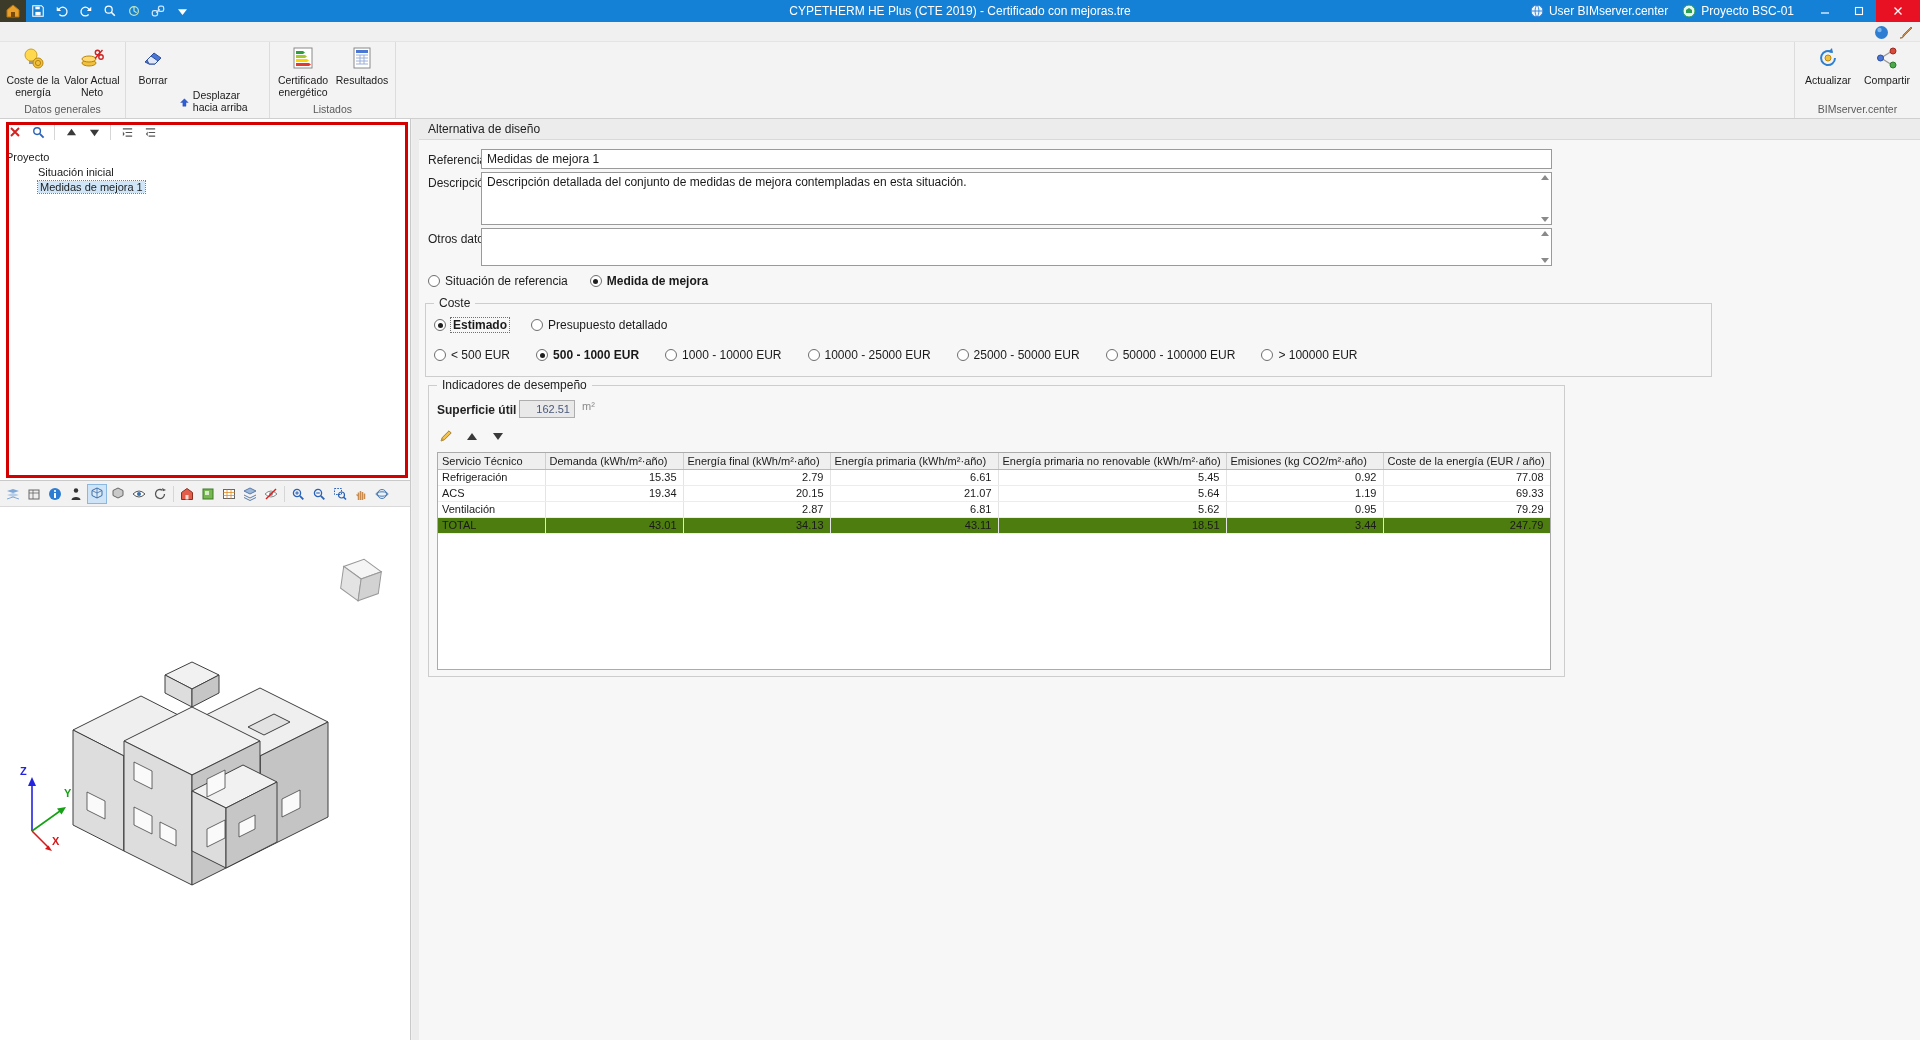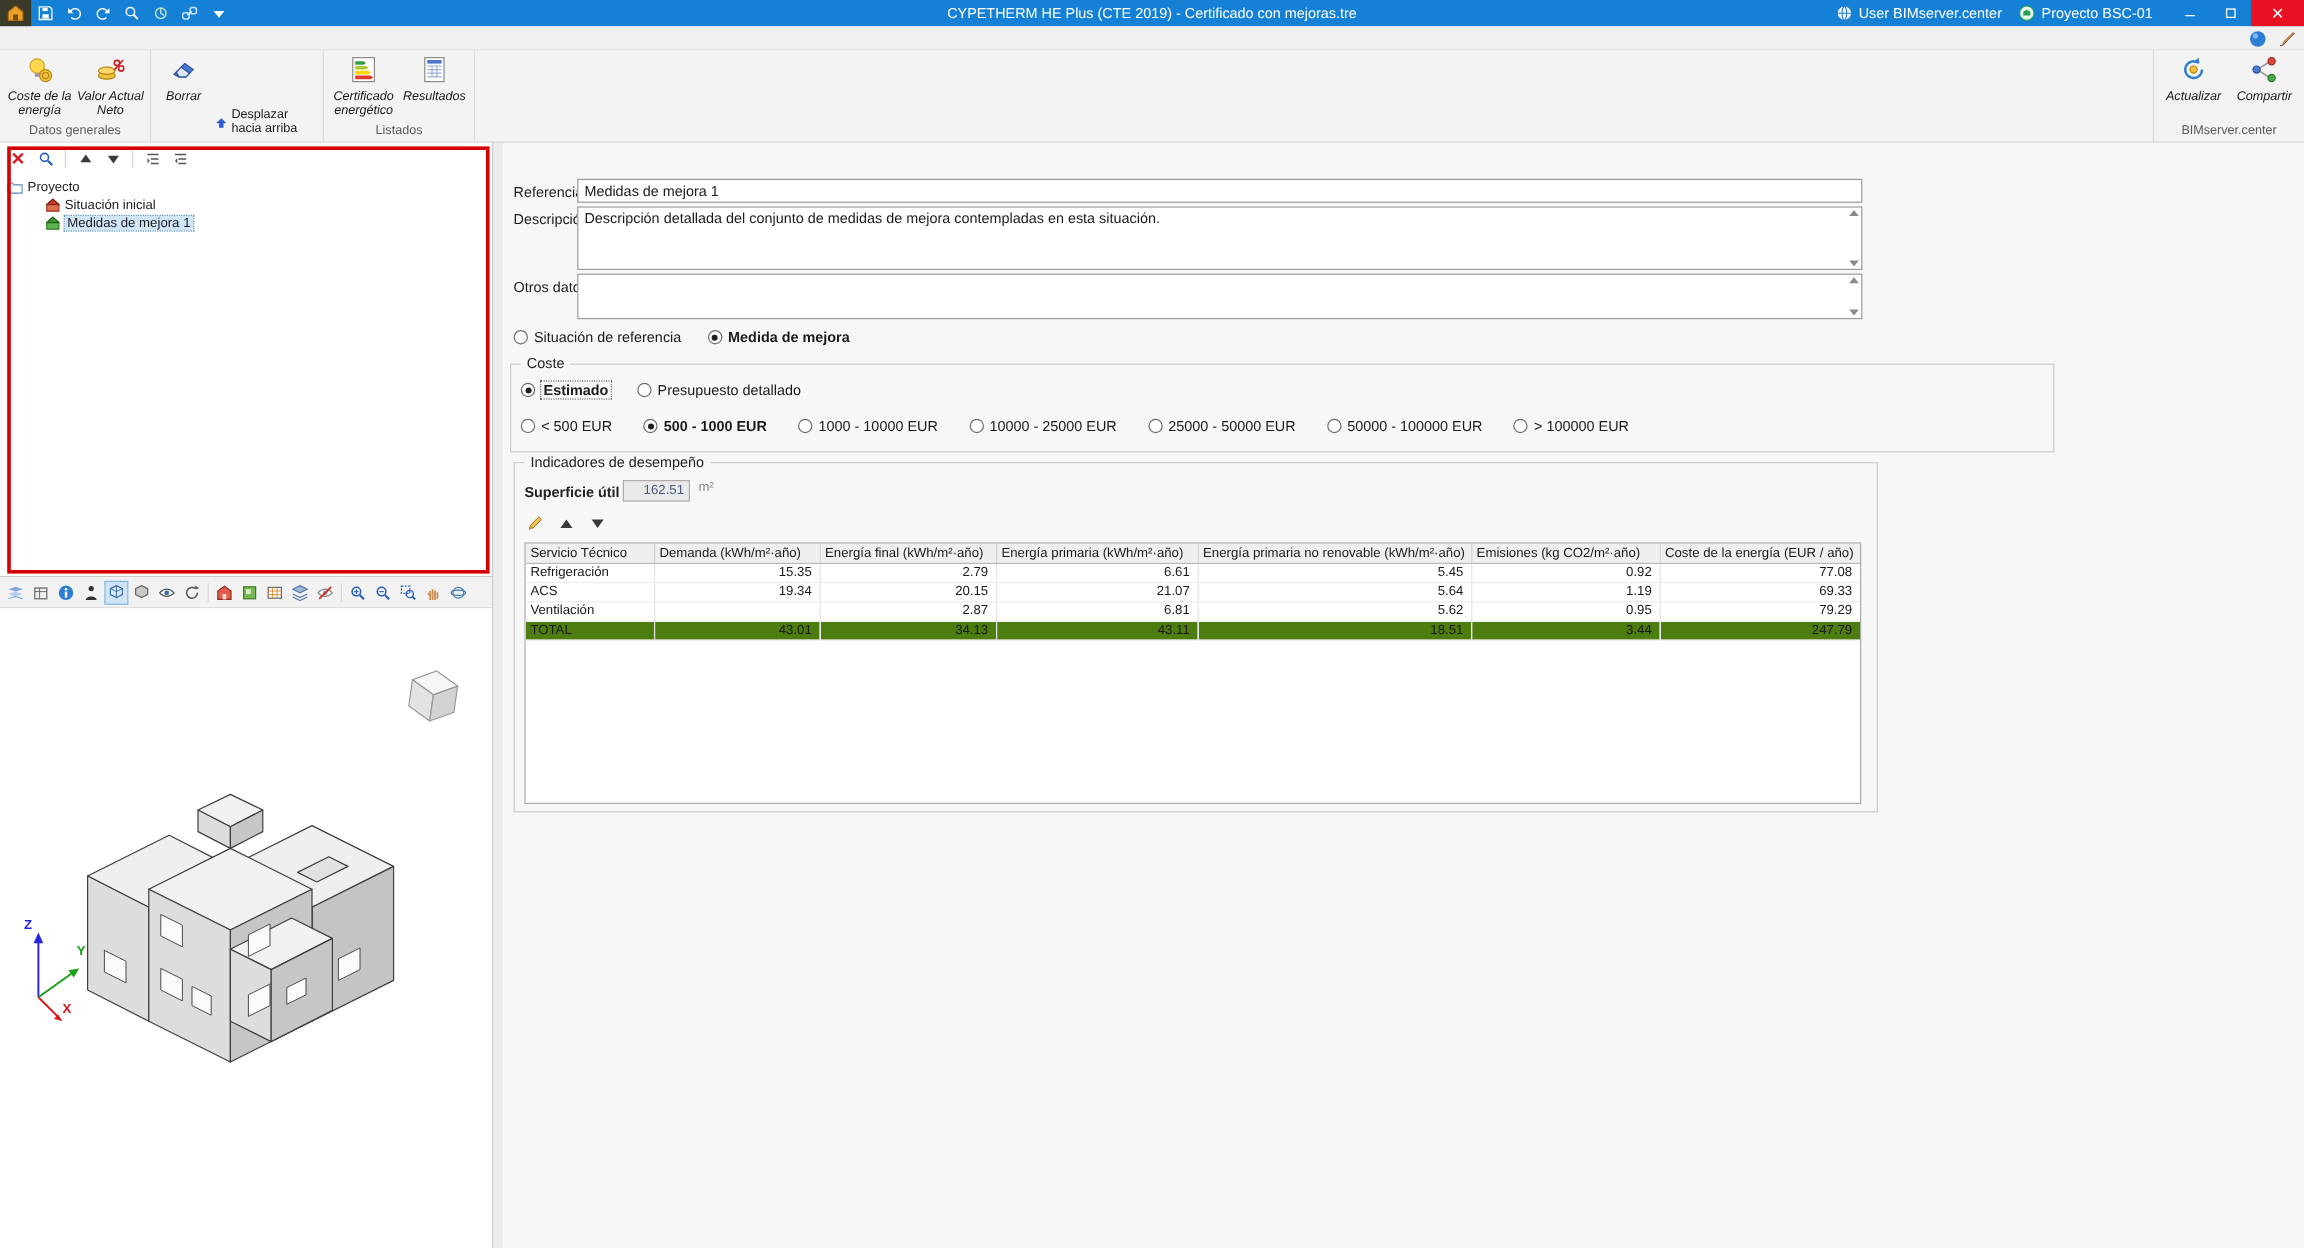--- a/index.html
+++ b/index.html
@@ -22,33 +22,33 @@
   .tabrow-icons { position:absolute; right:6px; top:1px; display:flex; gap:6px; }
   .mini-ic { width:18px; height:18px; display:flex; align-items:center; justify-content:center; }
 
   
   .ribbon { position:absolute; top:42px; left:0; right:0; height:77px; background:#f3f3f3; border-bottom:1px solid #cfcfcf; display:flex; }
   .grp { display:flex; flex-direction:column; border-right:1px solid #dcdcdc; }
   .grp-buttons { flex:1; display:flex; align-items:flex-start; padding:2px 5px 0; gap:3px; }
   .grp-label { text-align:center; font-size:10.5px; color:#5a5a5a; padding:1px 8px 3px; white-space:nowrap; }
   .big-btn { width:56px; display:flex; flex-direction:column; align-items:center; cursor:default; }
   .big-btn .bicon { height:28px; display:flex; align-items:center; justify-content:center; }
-  .big-btn .blabel { font-size:10.5px; line-height:1.15; text-align:center; margin-top:2px;font-style:italic; }
+  .big-btn .blabel { font-size:10.5px; line-height:1.15; text-align:center; margin-top:2px; }
   .vstack { display:flex; flex-direction:column; gap:2px;margin-top:44px; }
   .small-btn { width:86px; height:28px; display:flex; align-items:center; gap:4px; padding-left:2px; cursor:default; }
   .small-btn .slabel { font-size:10.5px; line-height:1.1; }
   .grp.bim { margin-left:auto; border-right:none; border-left:1px solid #dcdcdc; }
 
   
   .tree-panel { position:absolute; top:119px; left:0; width:411px; height:362px; background:#fff; border-right:1px solid #c9c9c9; border-bottom:1px solid #c9c9c9; }
   .tree-toolbar { height:26px; display:flex; align-items:center; gap:3px; padding:0 5px; background:#fff; }
   .ttb-btn { width:20px; height:20px; display:flex; align-items:center; justify-content:center; cursor:default; }
   .ttb-sep { width:1px; height:16px; background:#d6d6d6; margin:0 3px; }
   .tree-body { padding:2px 0 0 6px; font-size:11px; }
-  .tree-row { display:flex; align-items:flex-end; gap:4px; height:15px; white-space:nowrap; cursor:default; }
+  .tree-row { display:flex; align-items:flex-start; gap:4px; height:15px; white-space:nowrap; cursor:default;flex-direction:column; }
   .tree-row.child { padding-left:32px; }
   .tree-sel { background:#d0e6f8; outline:1px dotted #4a88c0; padding:0 2px; }
   .annot-box { position:absolute; left:6px; top:122px; width:402px; height:356px; border:3px solid #d40000; z-index:50; pointer-events:none; }
 
   
   .view-panel { position:absolute; top:481px; left:0; width:411px; height:559px; background:#fff; border-right:1px solid #c9c9c9; }
   .view-toolbar { height:26px; background:#f2f2f2; border-bottom:1px solid #d9d9d9; display:flex; align-items:center; gap:1px; padding:0 3px; }
   .vtb-btn { width:20px; height:20px; display:flex; align-items:center; justify-content:center; border:1px solid transparent; }
   .vtb-btn.selected { background:#cfe4f7; border:1px solid #8ab8e0; }
   .vtb-sep { width:1px; height:16px; background:#d6d6d6; margin:0 2px; }
@@ -569,20 +569,21 @@
         <span class="axis-lbl axis-z">Z</span>
         <span class="axis-lbl axis-y">Y</span>
         <span class="axis-lbl axis-x">X</span>
       </div>
     </div>
   </div>
 
   <div class="splitter"></div>
 
   <div class="main-panel">
+    <div class="mp-header">Alternativa de diseño</div>
 
     <span class="fld-label" style="left:9px; top:34px">Referencia</span>
     <input class="txt" style="left: 62px; top: 30px; width: 1071px; height: 20px;" value="Medidas de mejora 1">
 
     <span class="fld-label" style="left:9px; top:57px">Descripción</span>
     <div class="ta-wrap" style="left:62px; top:53px; width:1071px; height:53px">
       <textarea style="">Descripción detallada del conjunto de medidas de mejora contempladas en esta situación.</textarea>
       <span class="ta-up"></span>
       <span class="ta-down"></span>
     </div>

